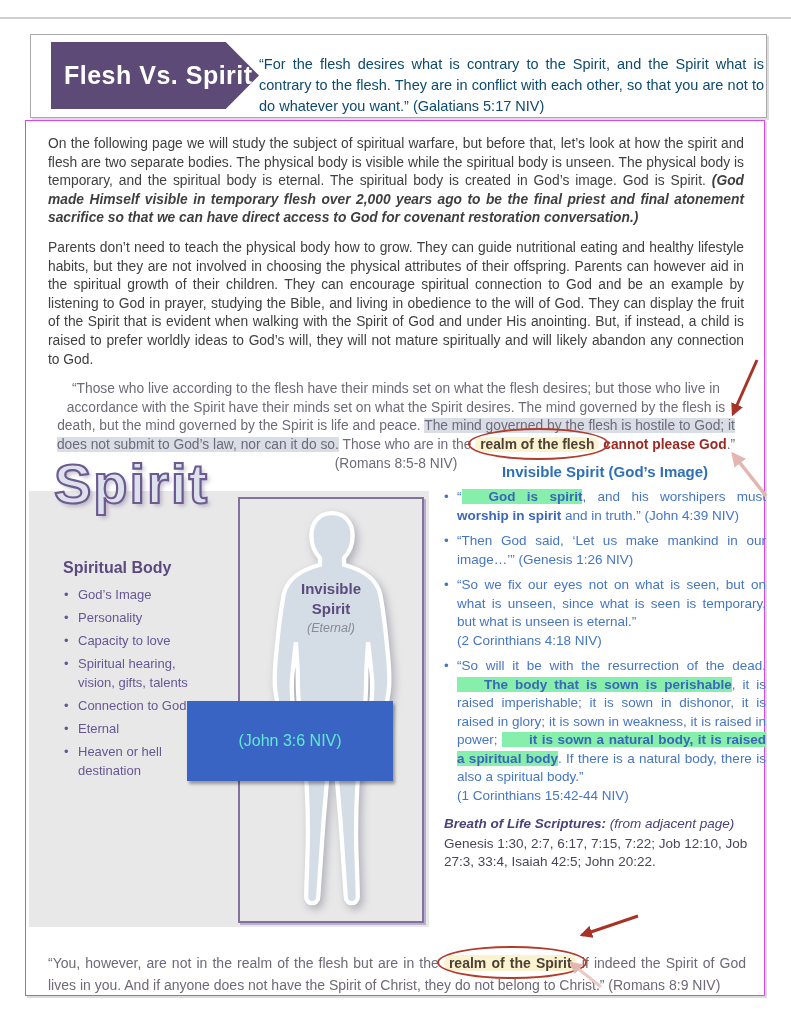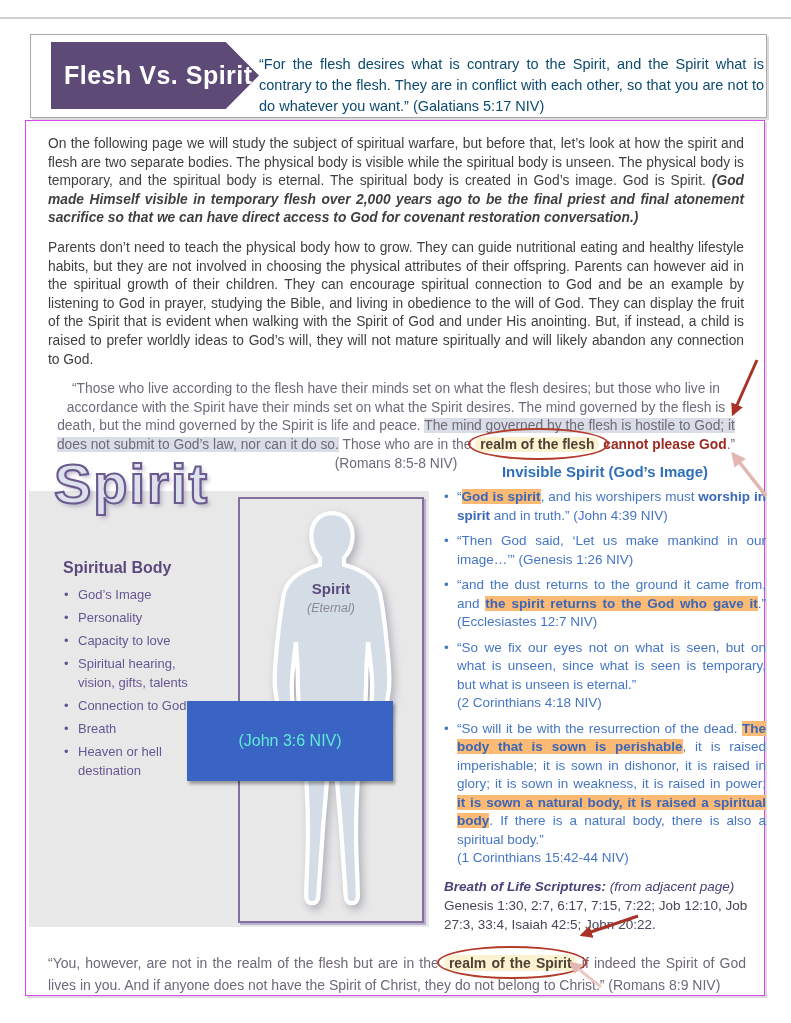--- a/index.html
+++ b/index.html
@@ -56,21 +56,21 @@
             justify-content:center;text-align:center;z-index:4;}
   .blue-quote{color:#fff;font-weight:700;font-size:16.5px;line-height:21px;padding:0 14px;}
   .blue-ref{color:#5eead4;font-size:16px;line-height:16px;}
 
   
   .right-col{position:absolute;left:418px;top:342px;width:322px;}
   .right-head{color:#2e70b8;font-weight:700;font-size:15px;text-align:center;margin-bottom:8px;}
   .r-list{margin:0;padding:0;list-style:none;color:#4576c4;font-size:13.5px;line-height:18.5px;}
   .r-list li{position:relative;padding-left:13px;margin-bottom:7px;text-align:justify;}
   .r-list li::before{content:"•";position:absolute;left:0;color:#4576c4;}
-  .bh{font-weight:700;color:#3a67b8;background:#fdba74;}
+  .bh{font-weight:700;color:#3a67b8;background:#86efac;padding-left:27px;}
   .bb{font-weight:700;color:#3a67b8;}
   .blk{display:block;text-align:left;}
   .breath{margin-top:10px;font-size:13.5px;line-height:18.5px;}
   .breath-label{color:#4c4178;font-weight:700;font-style:italic;}
   .breath-note{color:#4c4178;font-style:italic;}
   .breath-refs{color:#46465a;margin-top:1px;}
 
   
   .bottom-quote{position:absolute;left:22px;top:818px;width:698px;
                 color:#6e6878;font-size:14px;line-height:21.5px;text-align:justify;}
@@ -98,53 +98,53 @@
 
     <div class="left-panel"></div>
     <div class="wordart">Spirit</div>
     <div class="sb-head">Spiritual Body</div>
     <ul class="sb-list">
       <li>God’s Image</li>
       <li>Personality</li>
       <li>Capacity to love</li>
       <li>Spiritual hearing, vision, gifts, talents</li>
       <li>Connection to God</li>
-      <li>Breath</li>
+      <li>Eternal</li>
       <li>Heaven or hell destination</li>
     </ul>
 
     <div class="fig-frame">
       <svg class="fig-svg" width="172" height="416" viewBox="0 0 100 240" style="filter:drop-shadow(3px 4px 4px rgba(60,70,90,.35));">
         <path fill="#d4dde5" stroke="#ffffff" stroke-width="2.5" d="M50,5 C57,5 62,10 62,18 C62,23 60,28 57,31 L57,35 C68,38 76,43 78,52
              C80,62 81,72 82,82 C83,92 84,100 83,108 C82,116 80,124 78,130
              C76,135 70,134 71,128 C73,118 74,108 73,98 L71,80 L70,95
              C70,110 69,125 67,138 C65,155 64,172 64,190 C64,205 65,218 65,228
              C65,233 58,233 58,228 C57,214 56,200 55,185 L52,150 L50,140 L48,150 L45,185
              C44,200 43,214 42,228 C42,233 35,233 35,228 C35,218 36,205 36,190
              C36,172 35,155 33,138 C31,125 30,110 30,95 L29,80 L27,98
              C26,108 27,118 29,128 C30,134 24,135 22,130 C20,124 18,116 17,108
              C16,100 17,92 18,82 C19,72 20,62 22,52 C24,43 32,38 43,35 L43,31
              C40,28 38,23 38,18 C38,10 43,5 50,5 Z"></path>
       </svg>
       <div class="fig-labels">
+        <div class="fig-l1">Invisible</div>
         <div class="fig-l1">Spirit</div>
         <div class="fig-l3">(Eternal)</div>
       </div>
     </div>
 
     <div class="blue-box">
       <div class="blue-ref">(John  3:6 NIV)</div>
     </div>
 
     <div class="right-col">
       <div class="right-head">Invisible Spirit (God’s Image)</div>
       <ul class="r-list">
         <li><span>“</span><span class="bh">God is spirit</span><span>, and his worshipers must </span><span class="bb">worship in spirit</span><span> and in truth.”  (John 4:39 NIV)</span></li>
         <li><span>“Then God said, ‘Let us make mankind in our image…’” (Genesis 1:26 NIV)</span></li>
-        <li><span>“and the dust returns to the ground it came from, and </span><span class="bh">the spirit returns to the God who gave it</span><span>.” (Ecclesiastes 12:7 NIV)</span></li>
         <li><span>“So we fix our eyes not on what is seen, but on what is unseen, since what is seen is temporary, but what is unseen is eternal.”</span><span class="blk">(2 Corinthians 4:18 NIV)</span></li>
         <li><span>“So will it be with the resurrection of the dead. </span><span class="bh">The body that is sown is perishable</span><span>, it is raised imperishable; it is sown in dishonor, it is raised in glory; it is sown in weakness, it is raised in power; </span><span class="bh">it is sown a natural body, it is raised a spiritual body</span><span>. If there is a natural body, there is also a spiritual body.”</span><span class="blk">(1 Corinthians 15:42-44 NIV)</span></li>
       </ul>
       <div class="breath">
         <span class="breath-label">Breath of Life Scriptures:</span>
         <span class="breath-note">(from adjacent page)</span>
         <div class="breath-refs">Genesis 1:30, 2:7, 6:17,  7:15,  7:22;  Job 12:10, Job 27:3,  33:4, Isaiah 42:5;  John 20:22.</div>
       </div>
     </div>
 

